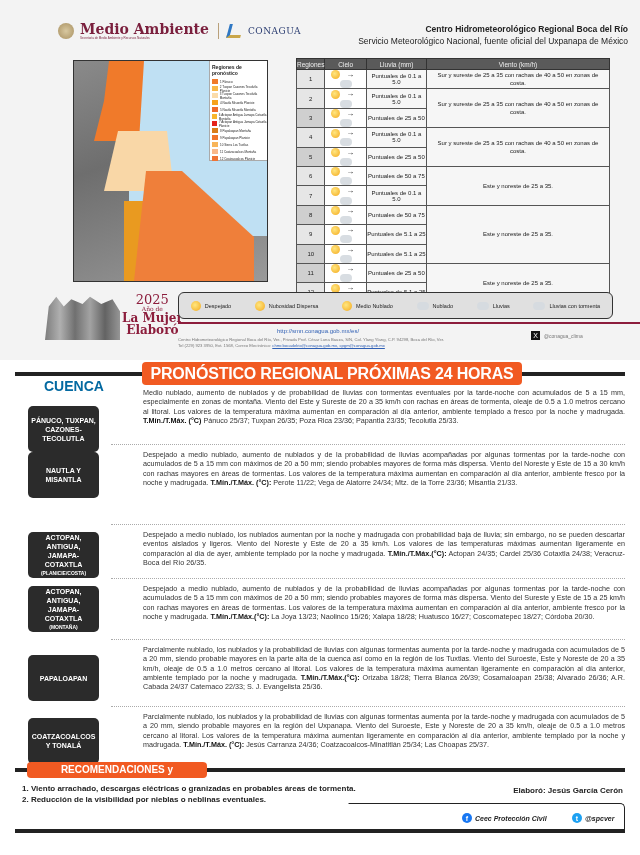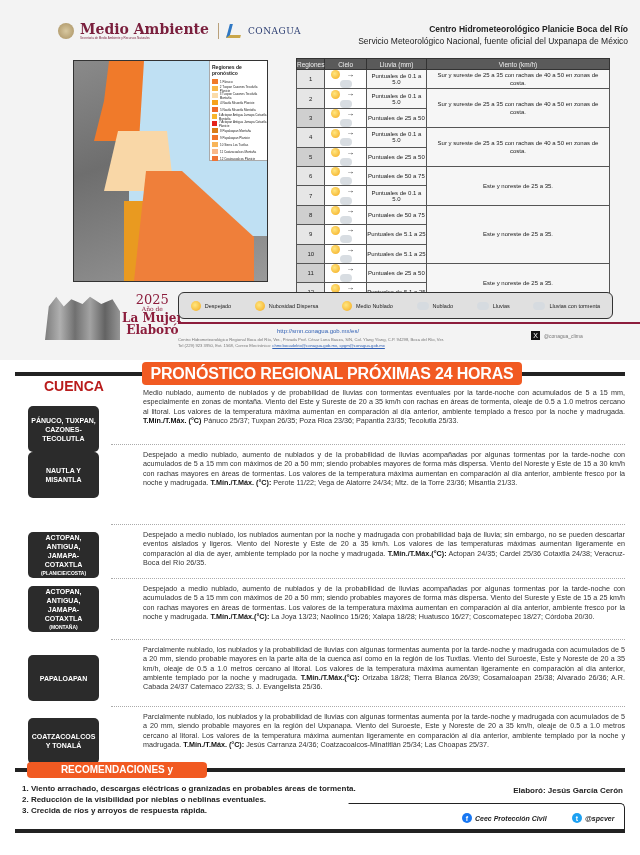--- a/index.html
+++ b/index.html
@@ -45,21 +45,21 @@
   .y-num { font-size: 13px; }
   .y-sub { font-size: 6px; }
   .y-mujer { font-size: 12px; font-weight: bold; }
   .url { position: absolute; left: 277px; top: 328px; font-size: 6px; color: #2f5fb4; }
   .addr { position: absolute; left: 178px; top: 337px; font-size: 4.2px; color: #777; line-height: 6px; }
   .addr a { color: #2f5fb4; text-decoration: underline; }
   .xsoc { position: absolute; left: 531px; top: 331px; display: flex; align-items: center; gap: 4px; font-size: 5px; color: #777; }
   .xbox { width: 9px; height: 9px; background: #111; color: #fff; font-size: 7px; display: flex; align-items: center; justify-content: center; }
   .hline { position: absolute; left: 15px; top: 372px; width: 610px; height: 4px; background: #222; }
   .title-tab { position: absolute; left: 142px; top: 362px; width: 380px; height: 23px; background: #f15a22; border-radius: 4px; color: #fff; font-size: 16px; font-weight: bold; text-align: center; line-height: 23px; letter-spacing: -0.2px; }
-  .cuenca { position: absolute; left: 44px; top: 378px; font-size: 14px; font-weight: bold; color: #b91c1c; }
+  .cuenca { position: absolute; left: 44px; top: 378px; font-size: 14px; font-weight: bold; color: #0369a1; }
   .basin { position: absolute; left: 28px; width: 597px; display: flex; gap: 32px; }
   .blabel { width: 71px; min-width: 71px; background: #2b2b2b; color: #fff; border-radius: 5px; font-size: 7px; font-weight: bold; text-align: center; display: flex; flex-direction: column; align-items: center; justify-content: center; line-height: 9px; padding: 3px; }
   .bsub { font-size: 5px; }
   .btext { margin-left: 12px; font-size: 7.2px; line-height: 9.3px; text-align: justify; color: #333; flex: 1; }
   .btext b { color: #111; }
   .dots { position: absolute; left: 111px; width: 514px; border-top: 1px dotted #aaa; }
   .rec-line { position: absolute; left: 15px; top: 768px; width: 610px; height: 4px; background: #222; }
   .rec-tab { position: absolute; left: 27px; top: 762px; width: 180px; height: 16px; background: #f15a22; border-radius: 4px; color: #fff; font-size: 10px; font-weight: bold; text-align: center; line-height: 16px; }
   .rec-list { position: absolute; left: 22px; top: 783px; font-size: 8px; font-weight: bold; color: #222; line-height: 11px; }
   .elab { position: absolute; right: 17px; top: 786px; font-size: 8px; font-weight: bold; color: #222; }
@@ -77,21 +77,21 @@
   <div class="logos">
     <span class="seal"></span>
     <div>
       <div class="ma">Medio Ambiente</div>
       <div class="ma-sub">Secretaría de Medio Ambiente y Recursos Naturales</div>
     </div>
     <span class="sep"></span>
     <span class="cona-ic"></span>
     <span class="cona">CONAGUA</span>
   </div>
-  <div class="hdr1">Centro Hidrometeorológico Planicie Boca del Río</div>
+  <div class="hdr1">Centro Hidrometeorológico Regional Boca del Río</div>
   <div class="hdr2">Servicio Meteorológico Nacional, fuente oficial del Uxpanapa de México</div>
 
   <div class="map">
     <div class="sea"></div>
     <div class="land1"></div>
     <div class="land2"></div>
     <div class="land4"></div>
     <div class="land3"></div>
     <div class="legend">
       <div class="legend-title">Regiones de pronóstico</div>
@@ -323,21 +323,20 @@
       </div>
   <div class="btext"><span>Parcialmente nublado, los nublados y la probabilidad de lluvias con algunas tormentas aumenta por la tarde-noche y madrugada con acumulados de 5 a 20 mm, siendo probable mayores en la región del Uxpanapa. Viento del Suroeste, Este y Noreste de 20 a 35 km/h, oleaje de 0.5 a 1.0 metros cercano al litoral. Los valores de la temperatura máxima aumentan ligeramente en comparación al día anterior, ambiente templado por la noche y madrugada.</span> <b>T.Mín./T.Máx. (°C):</b> <span>Jesús Carranza 24/36; Coatzacoalcos-Minatitlán 25/34; Las Choapas 25/37.</span></div>
     </div>
   </div>
 
 <div class="rec-line"></div>
 <div class="rec-tab">RECOMENDACIONES y PRECAUCIONES</div>
 <div class="rec-list">
   <div>1. Viento arrachado, descargas eléctricas o granizadas en probables áreas de tormenta.</div>
   <div>2. Reducción de la visibilidad por nieblas o neblinas eventuales.</div>
-  <div>3. Crecida de ríos y arroyos de respuesta rápida.</div>
 </div>
 <div class="elab">Elaboró: Jesús García Cerón</div>
 <div class="soc-box"></div>
 <div class="soc" style="left:462px">
   <span class="fb">f</span>
   <span>Ceec Protección Civil</span>
 </div>
 <div class="soc" style="left:572px">
   <span class="tw">t</span>
   <span>@spcver</span>

